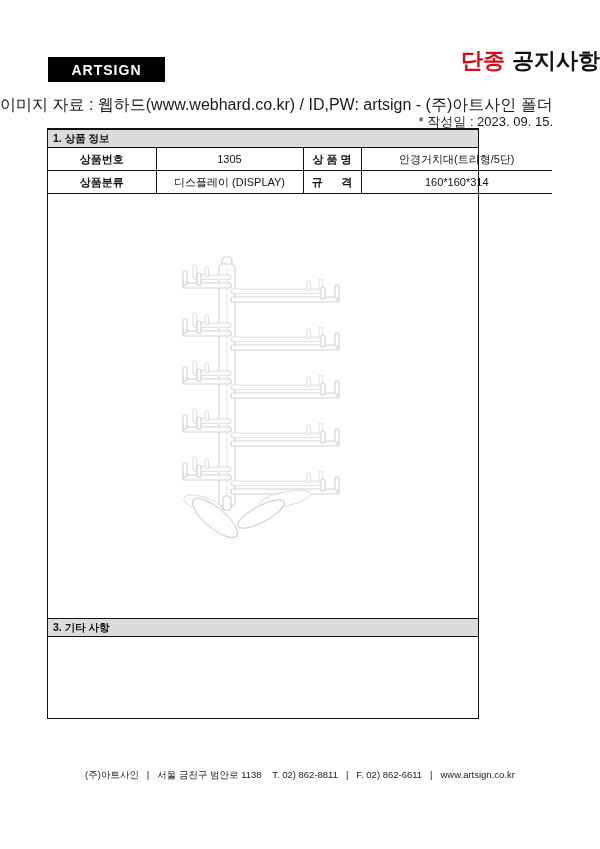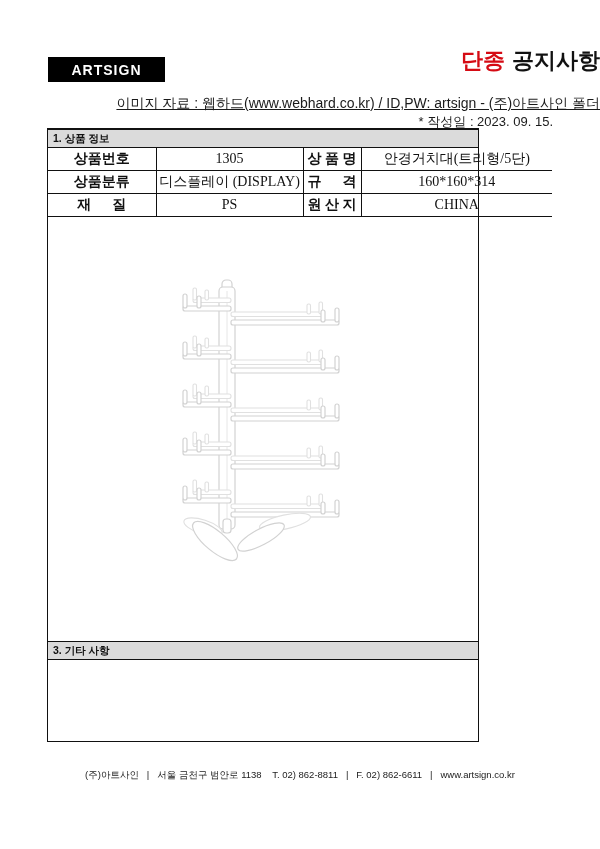--- a/index.html
+++ b/index.html
@@ -12,36 +12,36 @@
     background:#000000; color:#ffffff; font-weight:bold; font-size:14px;
     letter-spacing:1px; display:flex; align-items:center; justify-content:center;
   }
   .title {
     position:absolute; left:0; right:0; top:46px; margin:0;
     text-align:right; font-size:22px; font-weight:bold; color:#111;
     padding-left:48px;
   }
   .title-accent { color:#d50b14; margin-right:7px; }
   .subtitle {
-    position:absolute; left:0; right:0; top:95px; text-align:right;
-    font-size:14px; color:#1a1a1a;text-decoration:underline;
+    position:absolute; left:0; right:0; top:95px; text-align:left;
+    font-size:16px; color:#1a1a1a;
   }
   .date-note {
     position:absolute; top:113px; right:47px; font-size:13px; color:#1a1a1a;
   }
   .sheet {
     position:absolute; left:47px; top:128px; width:432px;
     border:1px solid #111; border-top-width:2px; box-sizing:border-box;
   }
   .sec-header {
     background:#dbdbdb; font-weight:bold; font-size:10.5px;
     padding:2px 5px; height:13px; line-height:13px;
     border-bottom:1px solid #111;
   }
-  .info-table { width:100%; border-collapse:collapse; table-layout:fixed; font-size:14px;font-family:Liberation Serif, serif; }
+  .info-table { width:100%; border-collapse:collapse; table-layout:fixed; font-size:11px; }
   .info-table td {
     border:1px solid #111; height:22px; text-align:center;
     overflow:hidden; padding:0 2px;
   }
   .info-table td:first-child { border-left:none; }
   .info-table td:last-child { border-right:none; }
   .info-table tr:first-child td { border-top:none; }
   .info-table td.lbl { font-weight:bold; white-space:pre; }
   .image-box {
     height:425px; box-sizing:border-box; border-bottom:1px solid #111;
@@ -88,26 +88,20 @@
           <td class="val">1305</td>
           <td class="lbl">상 품 명</td>
           <td class="val">안경거치대(트리형/5단)</td>
         </tr>
         <tr>
           <td class="lbl">상품분류</td>
           <td class="val">디스플레이 (DISPLAY)</td>
           <td class="lbl">규      격</td>
           <td class="val">160*160*314</td>
         </tr>
-        <tr>
-          <td class="lbl">재      질</td>
-          <td class="val">PS</td>
-          <td class="lbl">원 산 지</td>
-          <td class="val">CHINA</td>
-        </tr>
       </tbody>
     </table>
 
 
     <div class="image-box">
 
       <svg width="180" height="290" viewBox="0 0 180 290">
 
         <rect class="art" x="49" y="1" width="10" height="14" rx="4"></rect>
         <rect class="art" x="46" y="8" width="16" height="242" rx="4"></rect>

